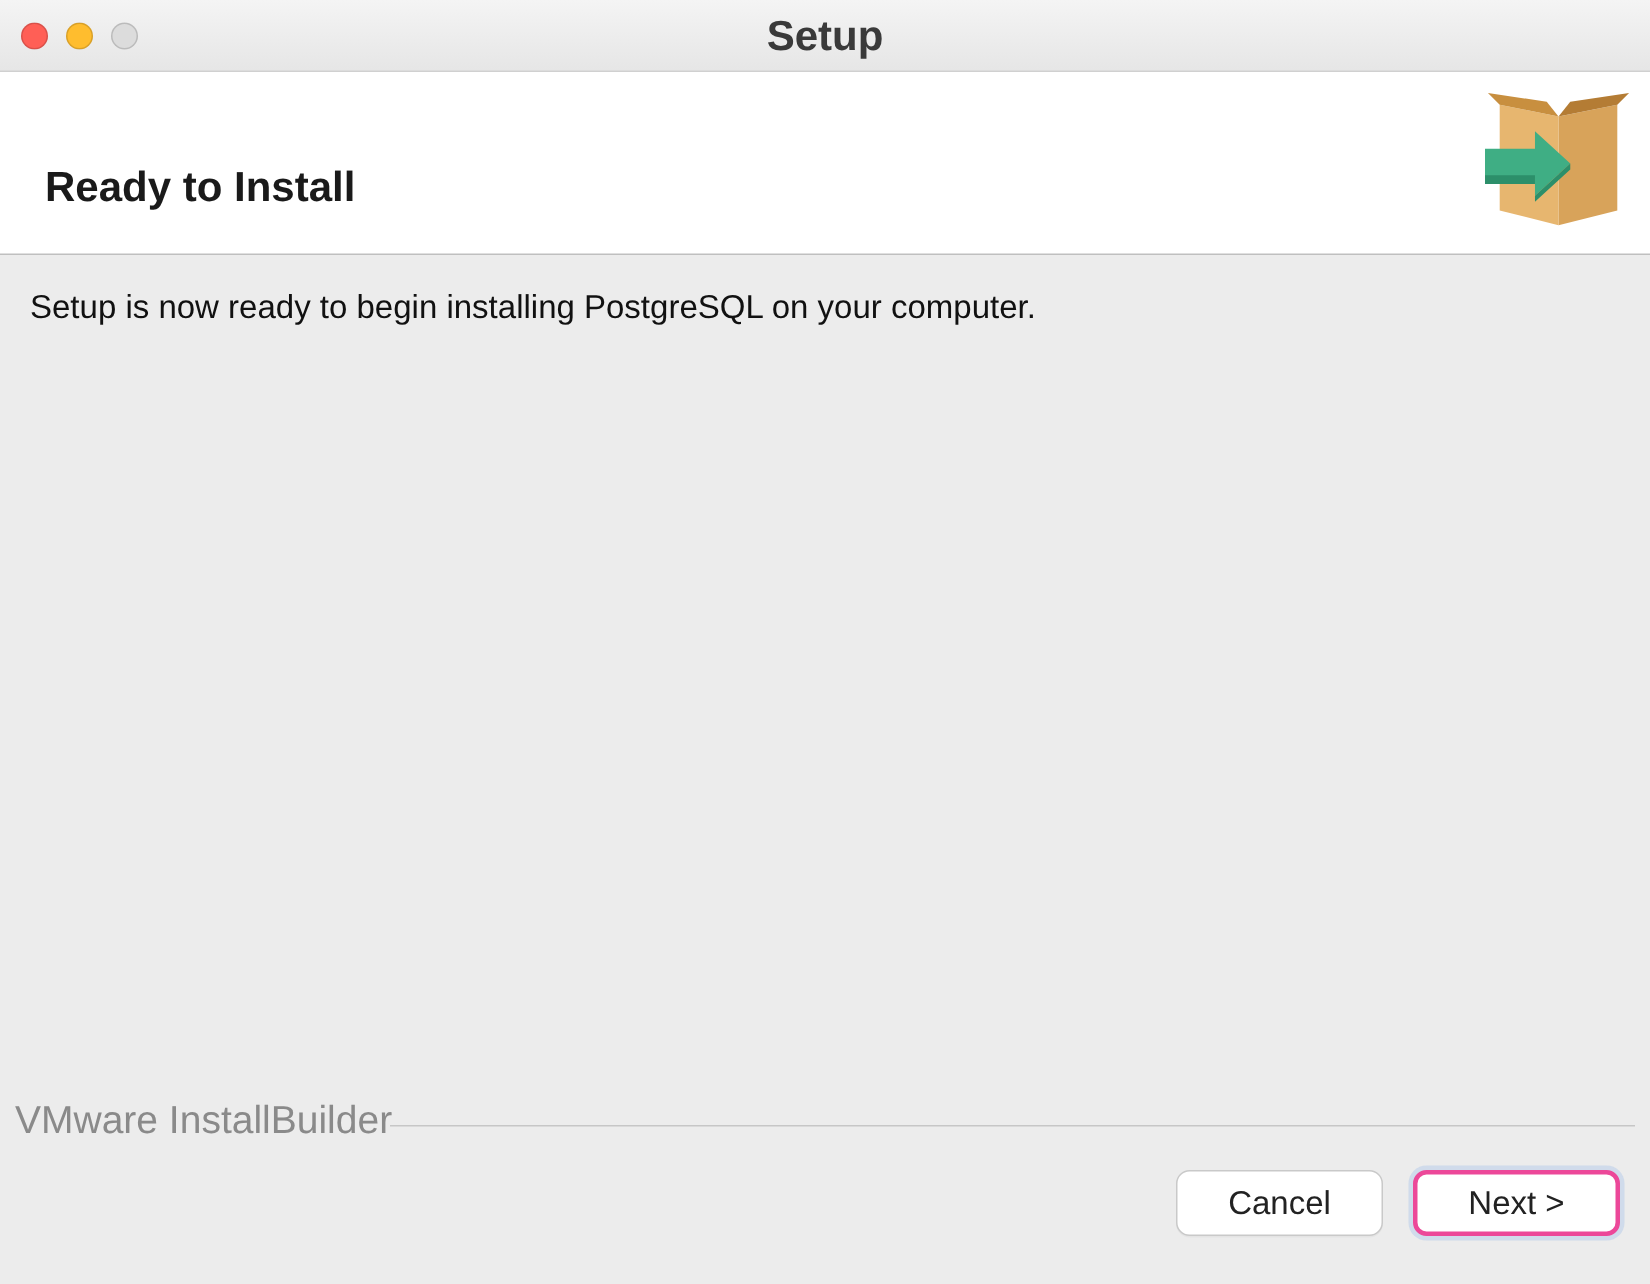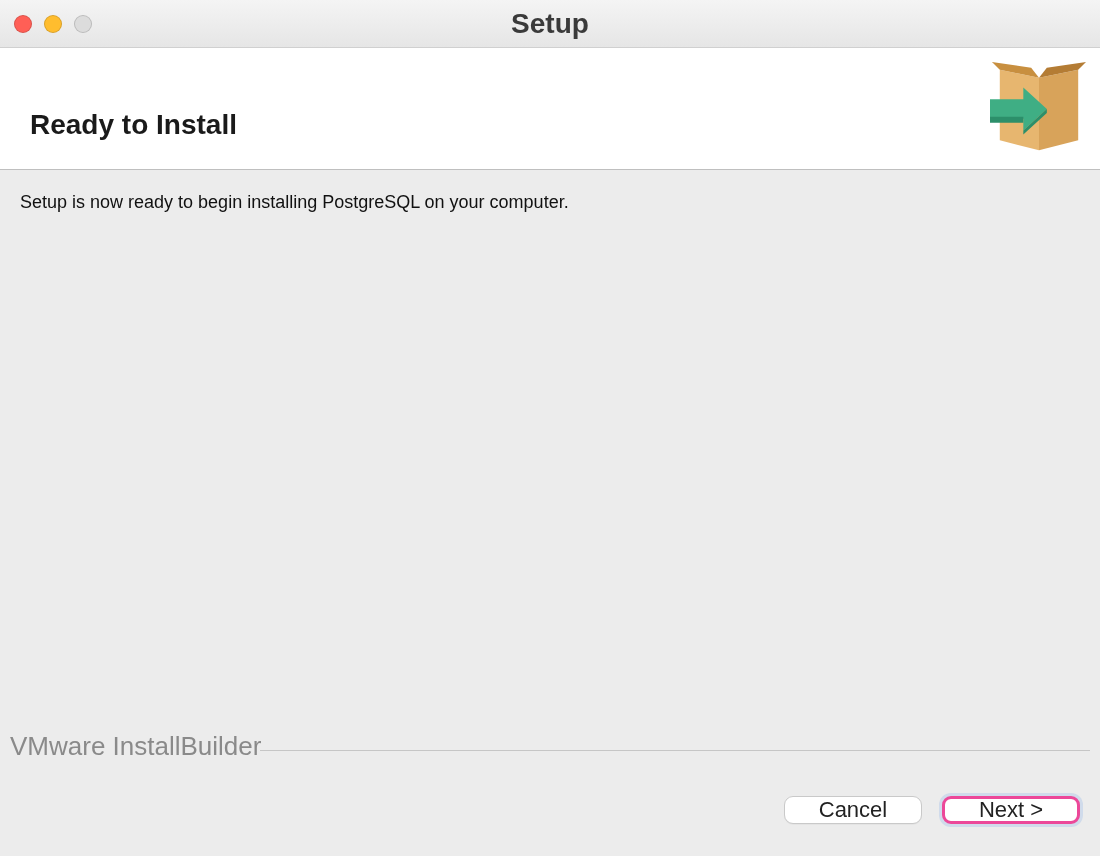--- a/index.html
+++ b/index.html
@@ -61,21 +61,21 @@
       font-weight: 700;
       color: #1a1a1a;
       margin-top: 32px;
     }
     .header-icon {
       width: 98px;
       height: 98px;
     }
     .content {
       padding: 22px 20px;
-      font-size: 18px;
+      font-size: 22px;
       color: #111;
     }
     .footer-label {
       position: absolute;
       left: 10px;
       bottom: 94px;
       font-size: 26px;
       color: #8a8a8a;
     }
     .footer-line {
@@ -88,21 +88,21 @@
     }
     .buttons {
       position: absolute;
       right: 20px;
       bottom: 32px;
       display: flex;
       gap: 20px;
     }
     .btn {
       min-width: 138px;
-      height: 28px;
+      height: 44px;
       border-radius: 9px;
       border: 1px solid #c9c9c9;
       background: #ffffff;
       font-size: 22px;
       color: #222;
       display: flex;
       align-items: center;
       justify-content: center;
       padding: 0 22px;
       box-shadow: 0 1px 0 rgba(0,0,0,0.03);

